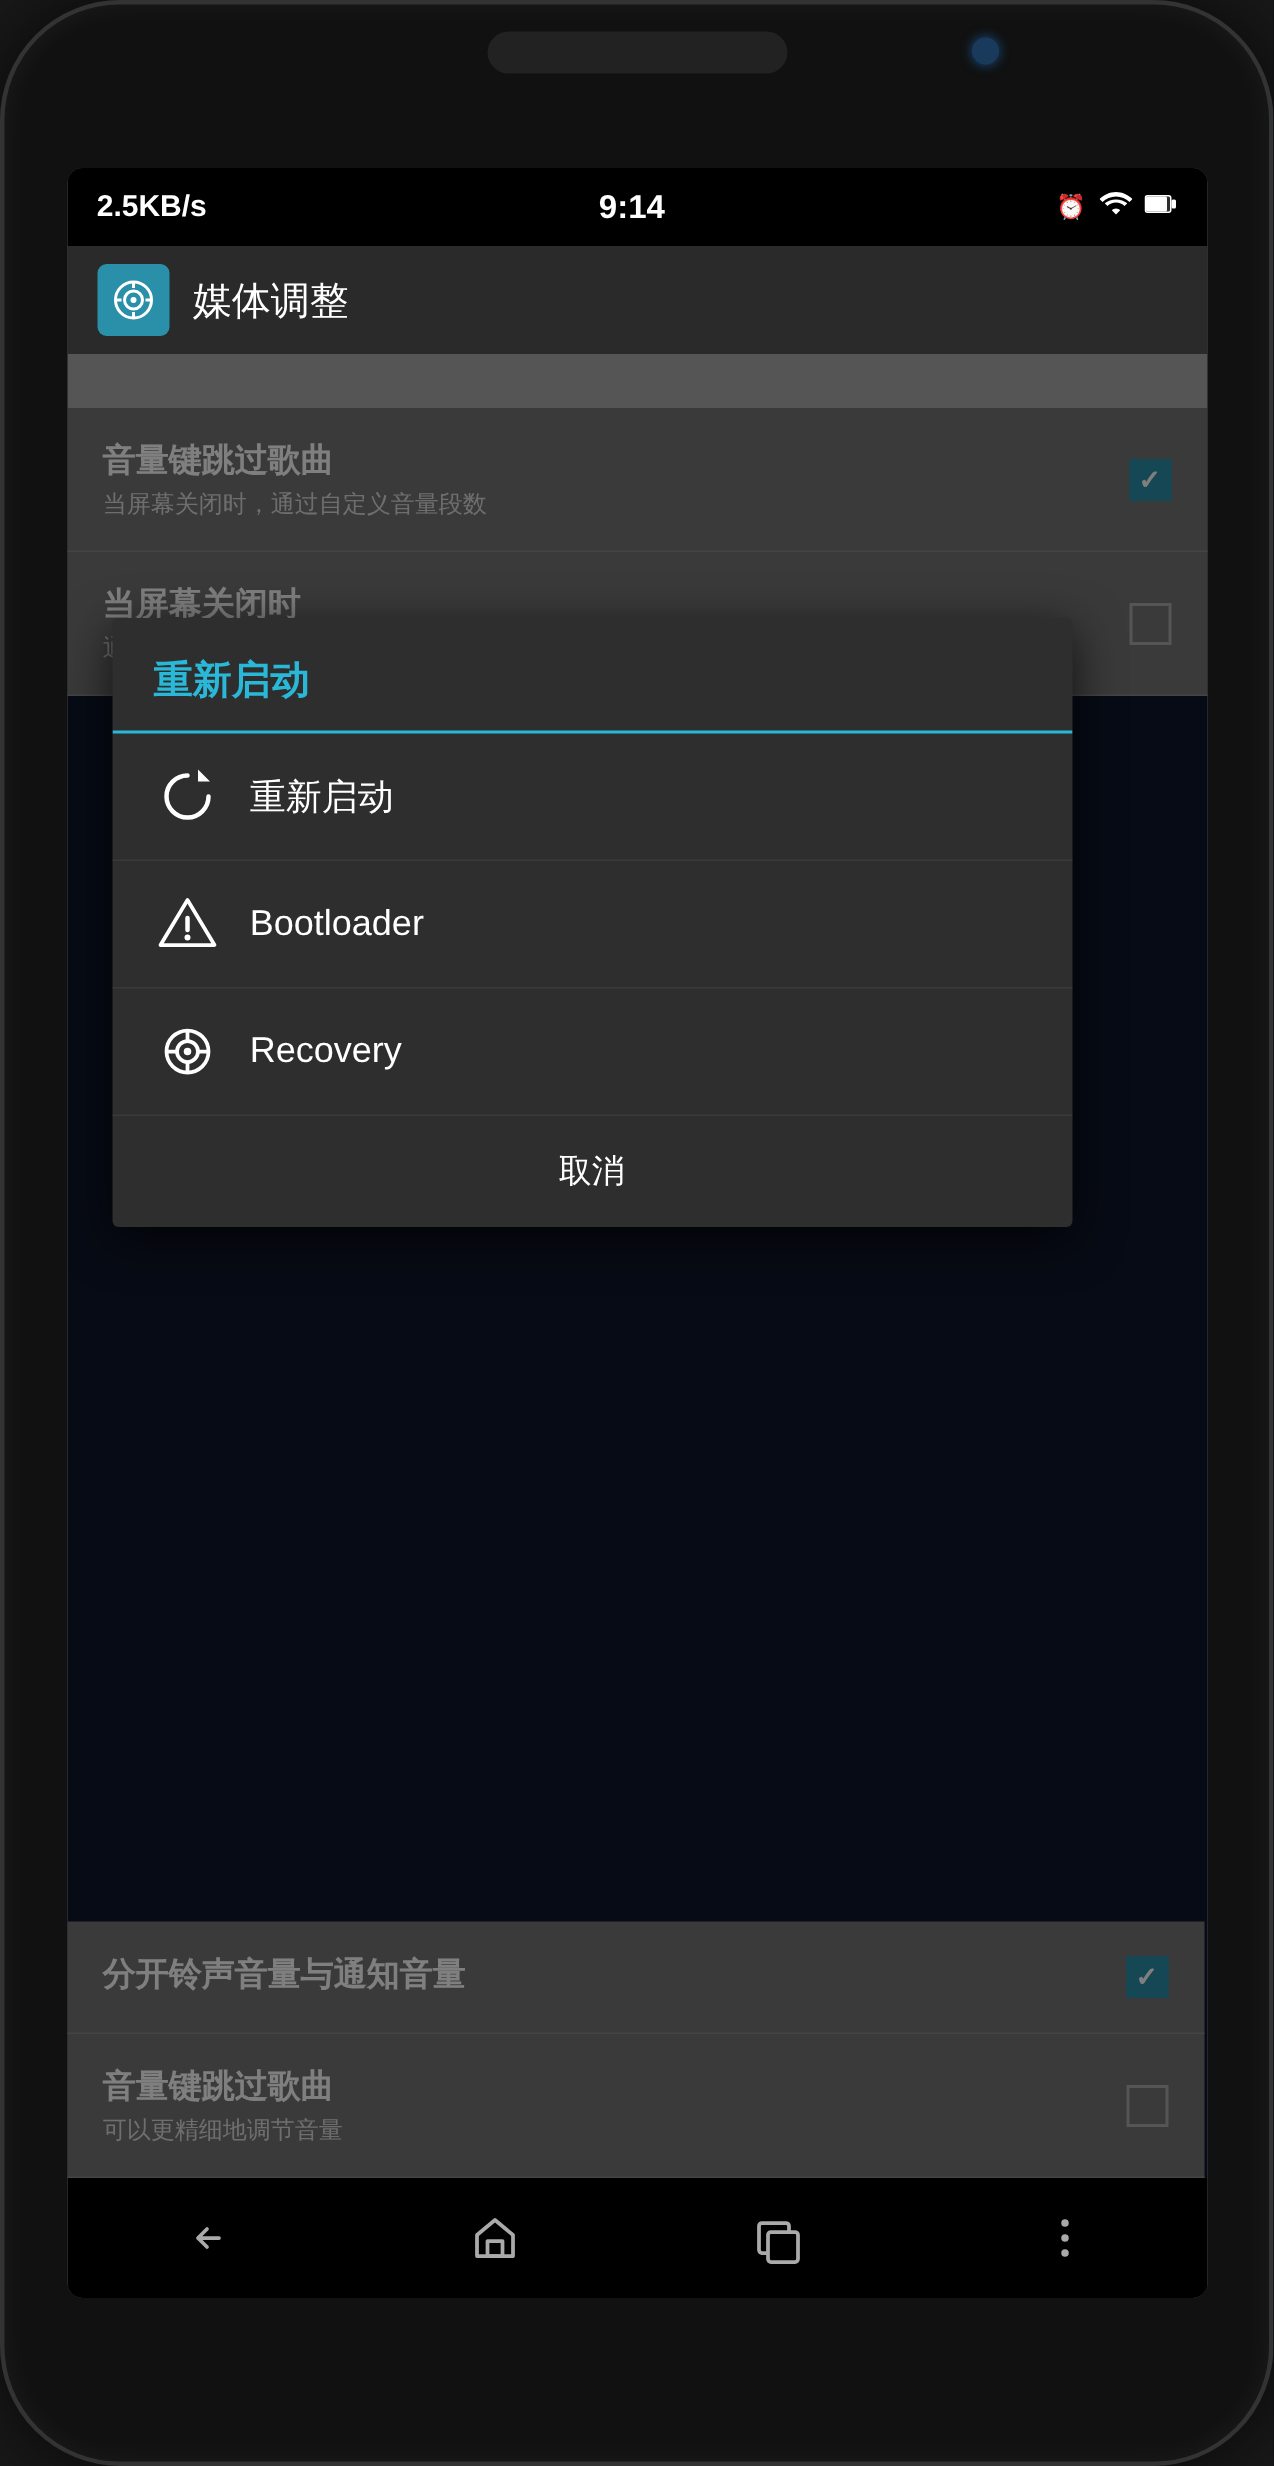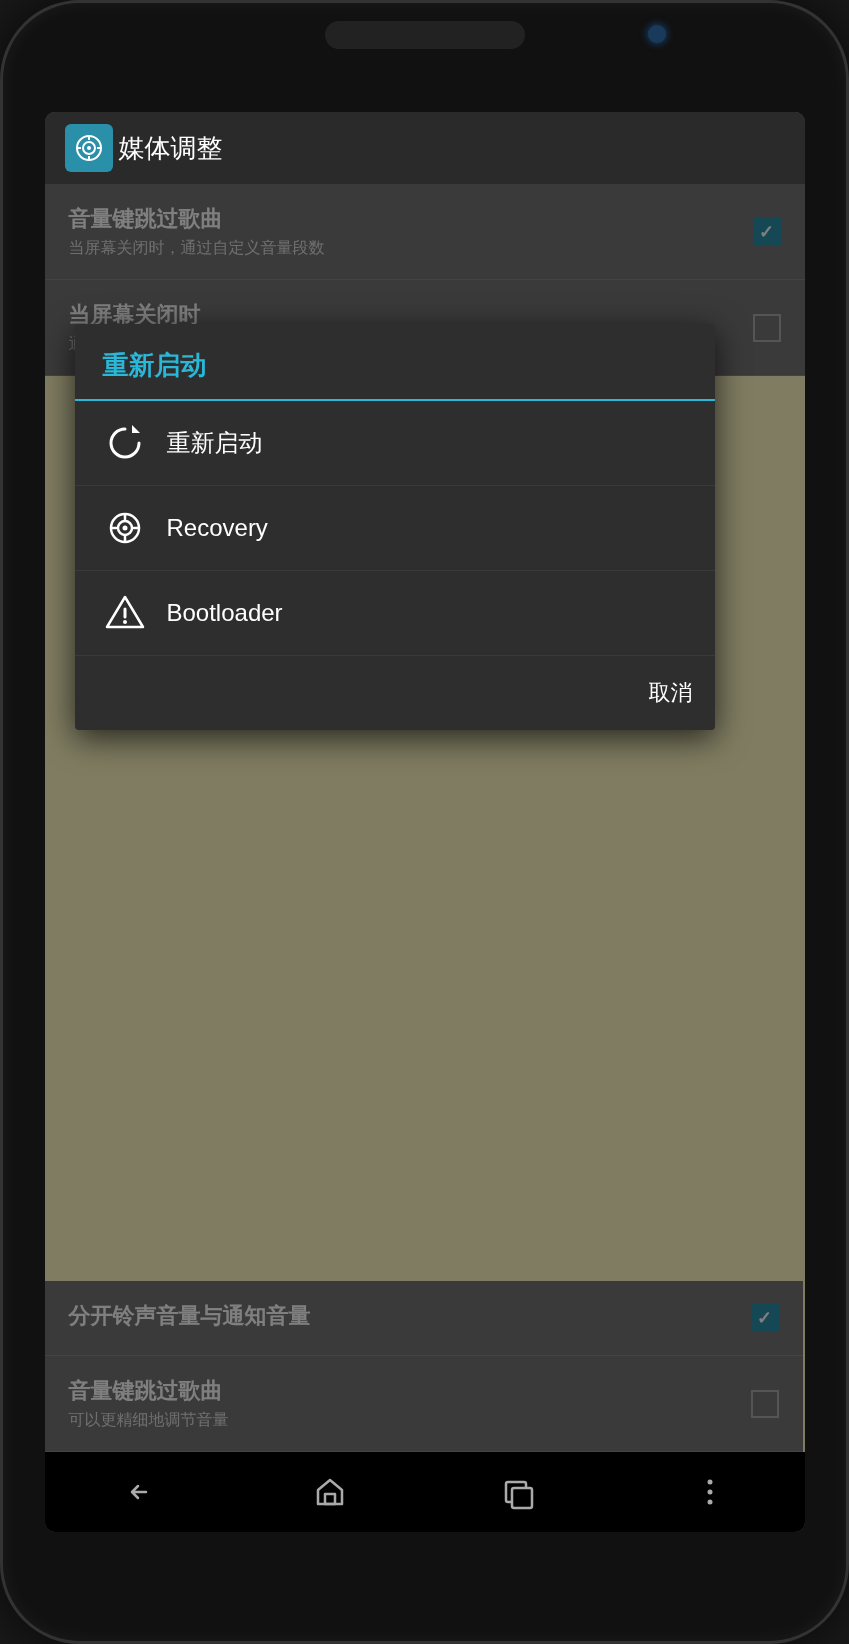--- a/index.html
+++ b/index.html
@@ -95,21 +95,21 @@
       font-size: 16px;
     }
 
     
     .app-bar {
       background: #2a2a2a;
       height: 72px;
       display: flex;
       align-items: center;
       padding: 0 20px;
-      gap: 6px;
+      gap: 16px;
       flex-shrink: 0;
     }
 
     .app-bar-icon {
       width: 48px;
       height: 48px;
       background: #2a8fa8;
       border-radius: 6px;
       display: flex;
       align-items: center;
@@ -118,23 +118,24 @@
     }
 
     .app-bar-title {
       color: #fff;
       font-size: 26px;
     }
 
     
     .content {
       flex: 1;
-      background: #fef9c3;
+      background: #0f172a;
       position: relative;
       overflow: hidden;
+      margin-top: 36px;
     }
 
     
     .settings-item {
       background: #757575;
       padding: 20px 24px;
       border-bottom: 1px solid #888;
       display: flex;
       align-items: center;
       justify-content: space-between;
@@ -227,21 +228,21 @@
       font-size: 32px;
       flex-shrink: 0;
     }
 
     .dialog-item-label {
       color: #fff;
       font-size: 24px;
     }
 
     .dialog-cancel {
-      text-align: right;
+      text-align: center;
       padding: 22px;
       color: #fff;
       font-size: 22px;
       cursor: pointer;
     }
 
     
     .nav-bar {
       background: #000;
       height: 80px;
@@ -260,20 +261,42 @@
       width: 60px;
       height: 60px;
     }
   </style>
 </head>
 <body>
 
 <div class="phone-shell">
   <div class="screen">
 
+    <div class="status-bar">
+      <div class="status-left">2.5KB/s</div>
+      <div class="status-center">9:14</div>
+      <div class="status-right">
+        <span class="status-icon">⏰</span>
+        <span class="status-icon">
+          <svg width="22" height="18" viewBox="0 0 22 18" fill="white">
+            <path d="M11 4C7.5 4 4.3 5.4 2 7.7L0 5.7C2.9 2.9 6.8 1 11 1s8.1 1.9 11 4.7L20 7.7C17.7 5.4 14.5 4 11 4z"></path>
+            <path d="M11 8c-2.2 0-4.2.9-5.7 2.3L3.5 8.5C5.5 6.9 8.1 6 11 6s5.5.9 7.5 2.5l-1.8 1.8C15.2 8.9 13.2 8 11 8z"></path>
+            <path d="M11 12c-1.1 0-2.1.5-2.8 1.2L11 16l2.8-2.8C13.1 12.5 12.1 12 11 12z"></path>
+          </svg>
+        </span>
+        <span class="status-icon">
+          <svg width="22" height="18" viewBox="0 0 22 18" fill="white">
+            <rect x="0" y="3" width="18" height="12" rx="2" ry="2" fill="white"></rect>
+            <rect x="18" y="6" width="3" height="6" rx="1" ry="1" fill="white"></rect>
+            <rect x="1" y="4" width="16" height="10" rx="1" ry="1" fill="#2e2e2e"></rect>
+            <rect x="1" y="4" width="14" height="10" rx="1" ry="1" fill="white"></rect>
+          </svg>
+        </span>
+      </div>
+    </div>
 
     <div class="app-bar">
       <div class="app-bar-icon">
         <svg width="32" height="32" viewBox="0 0 32 32" fill="white">
           <circle cx="16" cy="16" r="12" fill="none" stroke="white" stroke-width="2"></circle>
           <circle cx="16" cy="16" r="6" fill="none" stroke="white" stroke-width="2"></circle>
           <circle cx="16" cy="16" r="2" fill="white"></circle>
           <line x1="16" y1="4" x2="16" y2="8" stroke="white" stroke-width="2"></line>
           <line x1="16" y1="24" x2="16" y2="28" stroke="white" stroke-width="2"></line>
           <line x1="4" y1="16" x2="8" y2="16" stroke="white" stroke-width="2"></line>
@@ -308,47 +331,47 @@
           <div class="dialog-item">
             <div class="dialog-item-icon">
               <svg width="40" height="40" viewBox="0 0 40 40" fill="white">
                 <path d="M20 6C12.3 6 6 12.3 6 20s6.3 14 14 14 14-6.3 14-14" fill="none" stroke="white" stroke-width="3" stroke-linecap="round"></path>
                 <polygon points="27,2 35,10 27,10" fill="white"></polygon>
               </svg>
             </div>
             <div class="dialog-item-label">重新启动</div>
           </div>
 
+
+          <div class="dialog-item">
+            <div class="dialog-item-icon">
+              <svg width="40" height="40" viewBox="0 0 40 40" fill="white">
+                <polygon points="20,4 38,34 2,34" fill="none" stroke="white" stroke-width="2.5" stroke-linejoin="round"></polygon>
+                <line x1="20" y1="16" x2="20" y2="24" stroke="white" stroke-width="3" stroke-linecap="round"></line>
+                <circle cx="20" cy="29" r="2" fill="white"></circle>
+              </svg>
+            </div>
+            <div class="dialog-item-label">Bootloader</div>
+          </div>
 
           <div class="dialog-item">
             <div class="dialog-item-icon">
               <svg width="40" height="40" viewBox="0 0 40 40" fill="white">
                 <circle cx="20" cy="20" r="14" fill="none" stroke="white" stroke-width="2.5"></circle>
                 <circle cx="20" cy="20" r="7" fill="none" stroke="white" stroke-width="2.5"></circle>
                 <circle cx="20" cy="20" r="2.5" fill="white"></circle>
                 <line x1="20" y1="6" x2="20" y2="13" stroke="white" stroke-width="2.5"></line>
                 <line x1="20" y1="27" x2="20" y2="34" stroke="white" stroke-width="2.5"></line>
                 <line x1="6" y1="20" x2="13" y2="20" stroke="white" stroke-width="2.5"></line>
                 <line x1="27" y1="20" x2="34" y2="20" stroke="white" stroke-width="2.5"></line>
               </svg>
             </div>
             <div class="dialog-item-label">Recovery</div>
           </div>
 
-          <div class="dialog-item">
-            <div class="dialog-item-icon">
-              <svg width="40" height="40" viewBox="0 0 40 40" fill="white">
-                <polygon points="20,4 38,34 2,34" fill="none" stroke="white" stroke-width="2.5" stroke-linejoin="round"></polygon>
-                <line x1="20" y1="16" x2="20" y2="24" stroke="white" stroke-width="3" stroke-linecap="round"></line>
-                <circle cx="20" cy="29" r="2" fill="white"></circle>
-              </svg>
-            </div>
-            <div class="dialog-item-label">Bootloader</div>
-          </div>
-
           <div class="dialog-cancel">取消</div>
         </div>
       </div>
 
       <div style="position:absolute; bottom:0; left:0; right:2px;">
         <div class="settings-item">
           <div class="settings-item-text">
             <div class="settings-item-title">分开铃声音量与通知音量</div>
           </div>
           <div class="checkbox checked"></div>

